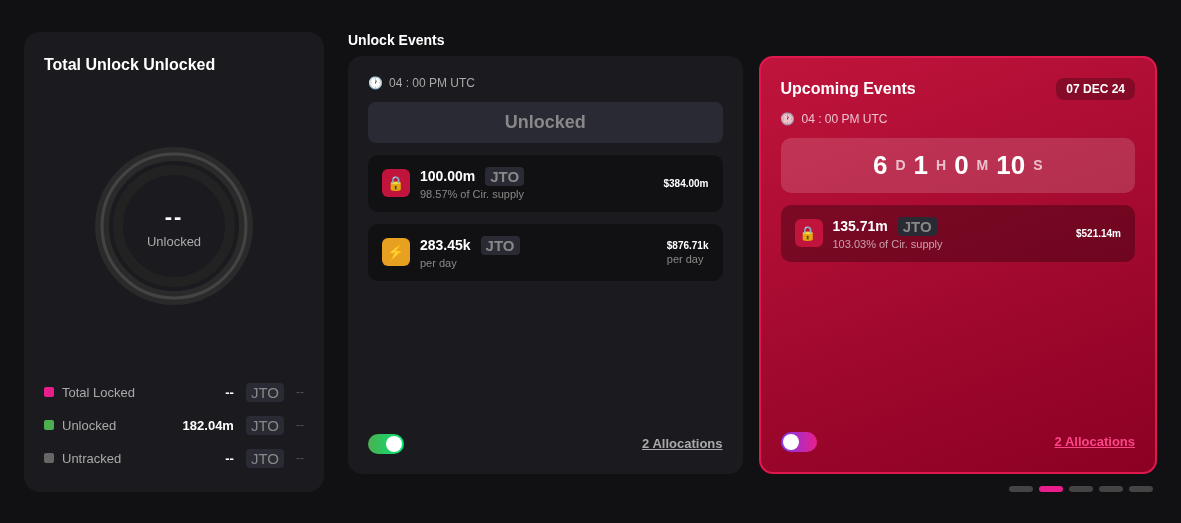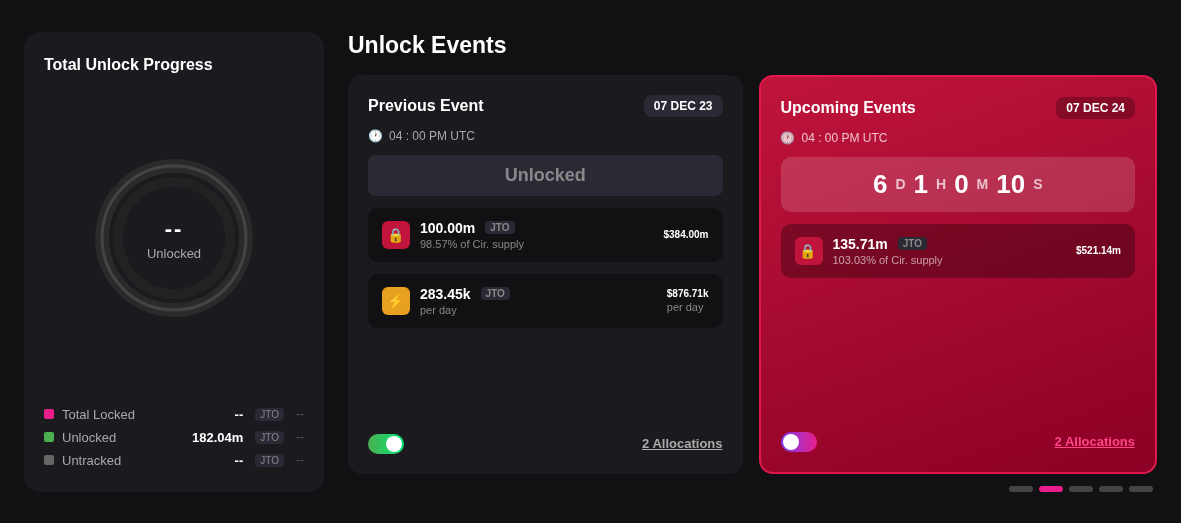--- a/index.html
+++ b/index.html
@@ -72,21 +72,21 @@
     .gauge-label {
       font-size: 13px;
       color: #aaa;
       margin-top: 4px;
     }
 
     .stats-list {
       width: 100%;
       display: flex;
       flex-direction: column;
-      gap: 8px;
+      gap: 14px;
     }
     .stat-row {
       display: flex;
       align-items: center;
       gap: 8px;
     }
     .stat-dot {
       width: 10px;
       height: 10px;
       border-radius: 2px;
@@ -103,41 +103,41 @@
     }
     .stat-value {
       font-size: 13px;
       color: #fff;
       font-weight: 600;
     }
     .token-badge {
       background: #2a2a35;
       border-radius: 4px;
       padding: 1px 5px;
-      font-size: 10px;
+      font-size: 15px;
       color: #888;
       margin: 0 4px;
     }
     .stat-extra {
       font-size: 12px;
       color: #555;
     }
 
     
     .right-section {
       flex: 1;
       display: flex;
       flex-direction: column;
       height: 460px;
     }
     .section-title {
-      font-size: 23px;
+      font-size: 14px;
       font-weight: 700;
       color: #fff;
-      margin-bottom: 16px;
+      margin-bottom: 8px;
     }
 
     .events-row {
       display: flex;
       gap: 16px;
       flex: 1;
     }
 
     
     .event-card {
@@ -328,21 +328,21 @@
       height: 6px;
       border-radius: 3px;
     }
     .dot.gray-dot { background: #444; }
     .dot.pink-dot { background: #e91e8c; }
   </style>
 </head>
 <body>
 
 <div class="left-panel">
-  <div class="left-panel-title">Total Unlock Progress</div>
+  <div class="left-panel-title">Total Unlock Unlocked</div>
 
   <div class="gauge-container">
     <div class="gauge-wrapper">
       <svg class="gauge-svg" viewBox="0 0 160 160">
 
         <circle cx="80" cy="80" r="72" fill="none" stroke="#2a2a2a" stroke-width="14"></circle>
 
         <circle cx="80" cy="80" r="56" fill="none" stroke="#222" stroke-width="10"></circle>
 
         <circle cx="80" cy="80" r="72" fill="none" stroke="#444" stroke-width="3"></circle>
@@ -381,24 +381,20 @@
     </div>
   </div>
 </div>
 
 <div class="right-section">
   <div class="section-title">Unlock Events</div>
 
   <div class="events-row">
 
     <div class="event-card">
-      <div class="event-header">
-        <span class="event-title">Previous Event</span>
-        <span class="event-date-badge">07 DEC 23</span>
-      </div>
 
       <div class="event-time">
         <span class="clock-icon">🕐</span>
         <span>04 : 00 PM UTC</span>
       </div>
 
       <div class="unlocked-pill">Unlocked</div>
 
       <div class="allocation-row">
         <div class="token-icon pink-bg">🔒</div>

